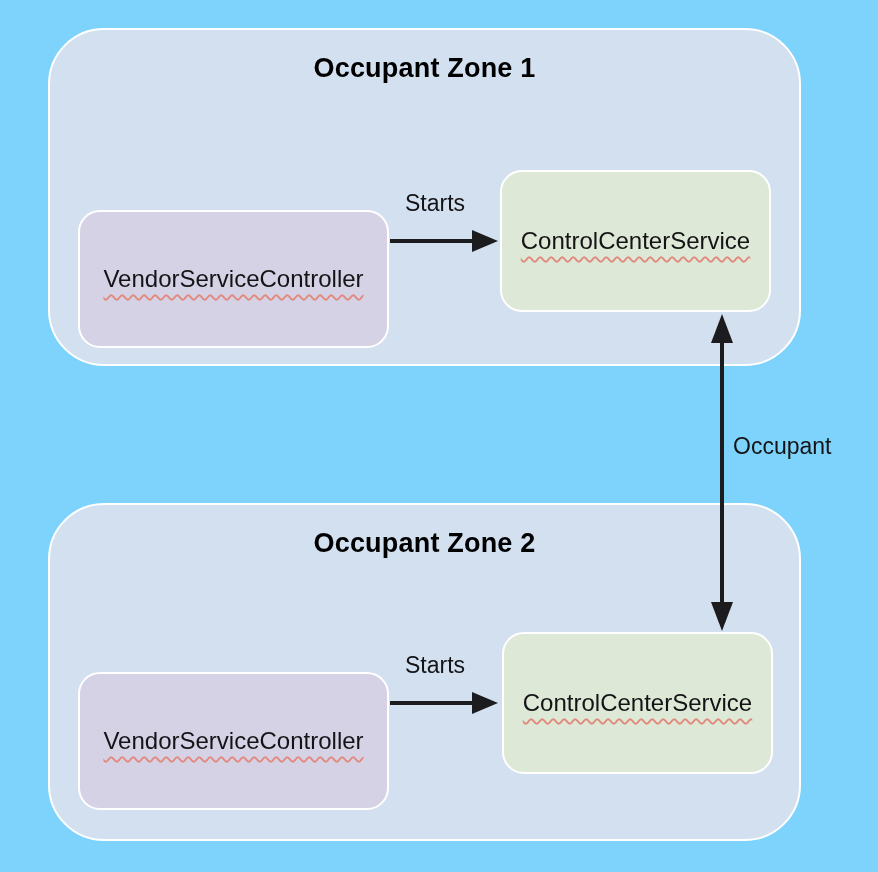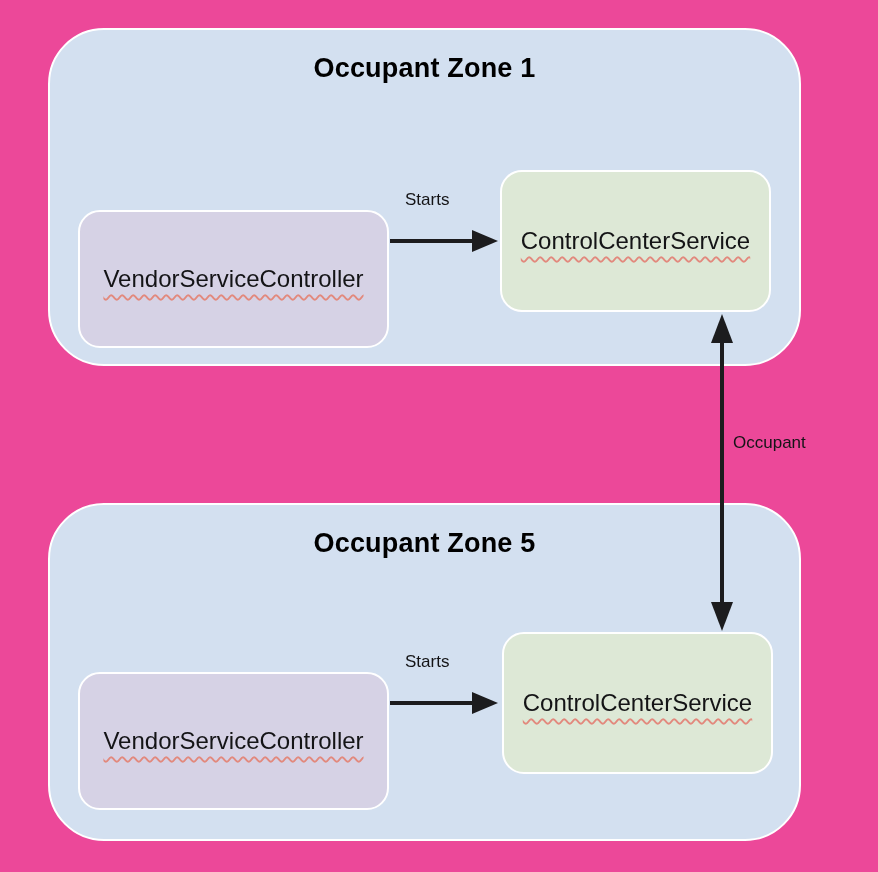--- a/index.html
+++ b/index.html
@@ -5,21 +5,21 @@
   html, body {
     margin: 0;
     padding: 0;
     background: #f1f1f3;
     font-family: "Liberation Sans", sans-serif;
   }
   .canvas {
     position: relative;
     width: 878px;
     height: 872px;
-    background: #ec4899;
+    background: #7dd3fc;
     overflow: hidden;
   }
   .zone {
     position: absolute;
     left: 48px;
     width: 753px;
     height: 338px;
     background: #d3e0f0;
     border: 2px solid #ffffff;
     border-radius: 56px;
@@ -69,21 +69,21 @@
     color: #141416;
     white-space: nowrap;
     text-decoration-line: underline;
     text-decoration-style: wavy;
     text-decoration-color: #e2897d;
     text-decoration-thickness: 1.5px;
     text-underline-offset: 7px;
   }
   .edge-label {
     position: absolute;
-    font-size: 17px;
+    font-size: 23px;
     color: #141416;
     white-space: nowrap;
   }
   .edge-label--starts { left: 355px; }
   .zone--1 .edge-label--starts { top: 160px; }
   .zone--2 .edge-label--starts { top: 147px; }
   .edge-label--connect {
     left: 733px;
     top: 433px;
   }
@@ -111,21 +111,21 @@
     </div>
 
     <div class="node node--service">
       <span class="node-label">ControlCenterService</span>
     </div>
 
     <div class="edge-label edge-label--starts">Starts</div>
   </div>
 
   <div class="zone zone--2">
-    <div class="zone-title">Occupant Zone 5</div>
+    <div class="zone-title">Occupant Zone 2</div>
 
     <div class="node node--vendor">
       <span class="node-label">VendorServiceController</span>
     </div>
 
     <div class="node node--service">
       <span class="node-label">ControlCenterService</span>
     </div>
 
     <div class="edge-label edge-label--starts">Starts</div>

